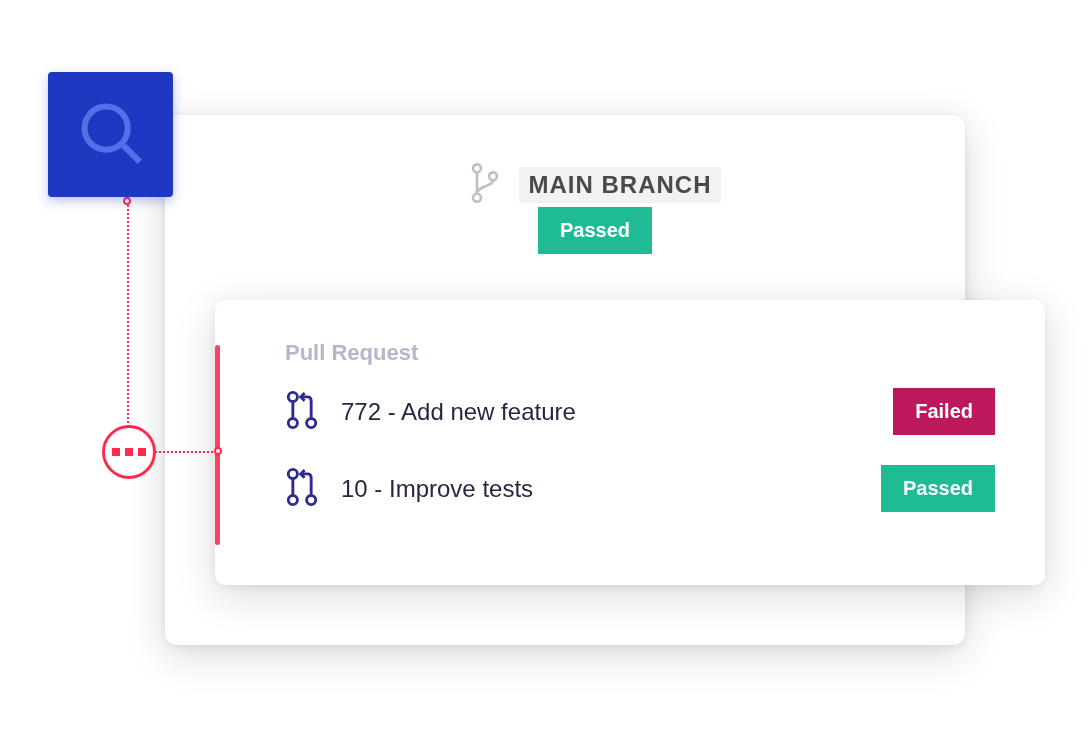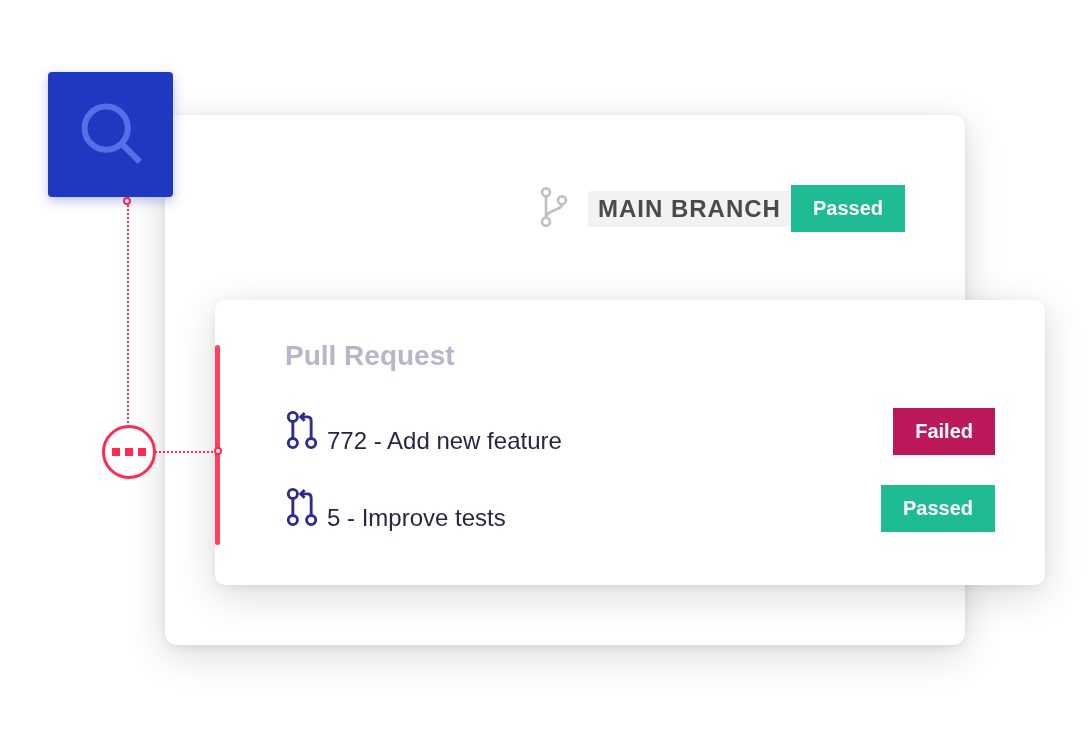--- a/index.html
+++ b/index.html
@@ -43,25 +43,26 @@
     }
 
     .search-tile svg {
       width: 72px;
       height: 72px;
     }
 
     .main-header {
       position: absolute;
       left: 120px;
-      top: 70px;
+      top: 48px;
       right: 60px;
       display: flex;
       justify-content: flex-end;
       align-items: center;
+      flex-direction: column;
     }
 
     .branch-group {
       display: flex;
       align-items: center;
       gap: 18px;
     }
 
     .branch-label {
       font-size: 24px;
@@ -101,37 +102,37 @@
       width: 830px;
       height: 285px;
       background: white;
       border-radius: 10px;
       box-shadow: 0 10px 40px rgba(0, 0, 0, 0.15), 0 2px 8px rgba(0, 0, 0, 0.06);
       z-index: 5;
       padding: 40px 50px 30px 70px;
     }
 
     .pr-header {
-      font-size: 28px;
+      font-size: 22px;
       font-weight: 700;
       color: #b8b4cc;
-      margin-bottom: 36px;
+      margin-bottom: 22px;
     }
 
     .pr-row {
       display: flex;
       justify-content: space-between;
       align-items: center;
       margin-bottom: 30px;
     }
 
     .pr-left {
       display: flex;
-      align-items: flex-end;
-      gap: 8px;
+      align-items: center;
+      gap: 22px;
     }
 
     .pr-label {
       font-size: 24px;
       font-weight: 500;
       color: #2a2544;
     }
 
     .red-accent {
       position: absolute;
@@ -276,17 +277,17 @@
       <span>
         <svg width="34" height="42" viewBox="0 0 26 32" fill="none" stroke="#2e2b8f" stroke-width="2.2">
           <circle cx="6" cy="6" r="3.5"></circle>
           <circle cx="6" cy="26" r="3.5"></circle>
           <circle cx="20" cy="26" r="3.5"></circle>
           <path d="M6 9.5 L6 22.5"></path>
           <path d="M13 6 L17 6 C19 6 20 7 20 9 L20 22"></path>
           <path d="M15 3 L12 6 L15 9" fill="none"></path>
         </svg>
       </span>
-      <span class="pr-label">5 - Improve tests</span>
+      <span class="pr-label">10 - Improve tests</span>
     </div>
     <span class="badge badge-passed">Passed</span>
   </div>
 </div>
 
 </body></html>

